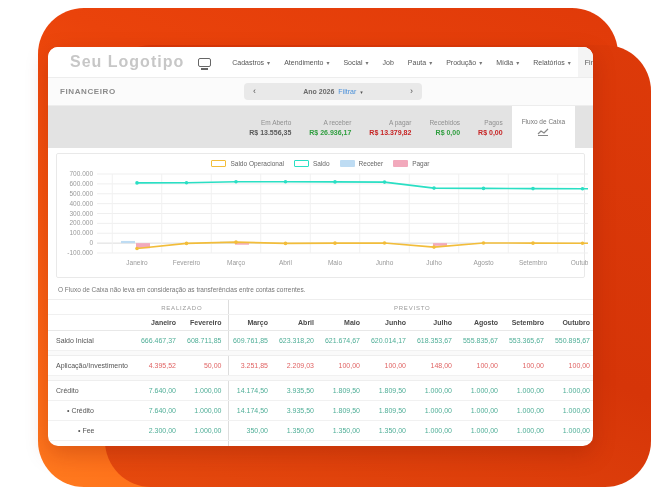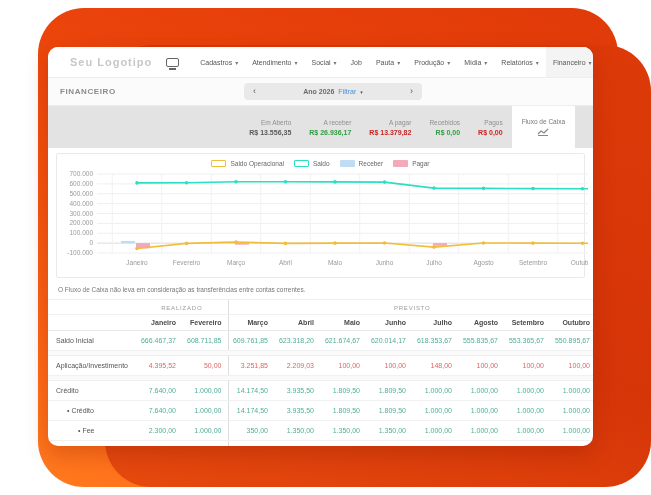--- a/index.html
+++ b/index.html
@@ -12,21 +12,21 @@
   .bg-accent { position:absolute; left:105px; top:45px; width:546px; height:442px; border-radius:46px;
     background:linear-gradient(200deg,#dd3a09 0%, #d63508 55%, #e64a0e 100%); }
 
   
   .card { position:absolute; left:48px; top:47px; width:545px; height:399px; background:#ffffff;
     border-radius:10px; overflow:hidden; display:flex; flex-direction:column;
     box-shadow:0 8px 22px rgba(120,20,0,.25); }
 
   
   .nav { height:31px; display:flex; align-items:stretch; border-bottom:1px solid #ededed; background:#fff; flex:0 0 auto; }
-  .logo { align-self:center; color:#c7c7c7; font-size:11px; letter-spacing:1px; padding:0 14px 0 22px; font-weight:bold; white-space:nowrap; }
+  .logo { align-self:center; color:#c7c7c7; font-size:16px; letter-spacing:1px; padding:0 14px 0 22px; font-weight:bold; white-space:nowrap; }
   .nav-spacer { width:62px; }
   .monitor-icon { align-self:center; width:13px; height:9px; border:1.5px solid #666; border-radius:2px; position:relative; margin-right:14px; flex:0 0 auto; }
   .monitor-icon:after { content:""; position:absolute; left:2px; right:2px; bottom:-4px; height:1.5px; background:#666; }
   .nav-menu { display:flex; align-items:stretch; }
   .nav-item { display:flex; align-items:center; gap:3px; padding:0 7px; font-size:7px; color:#555; cursor:pointer; white-space:nowrap; }
   .nav-item .caret { font-size:6px; color:#777; }
   .nav-item.active { background:#f4f4f4; }
 
   
   .page-head { height:28px; background:#fbfbfb; border-bottom:1px solid #ededed; display:flex; align-items:center; position:relative; flex:0 0 auto; }

